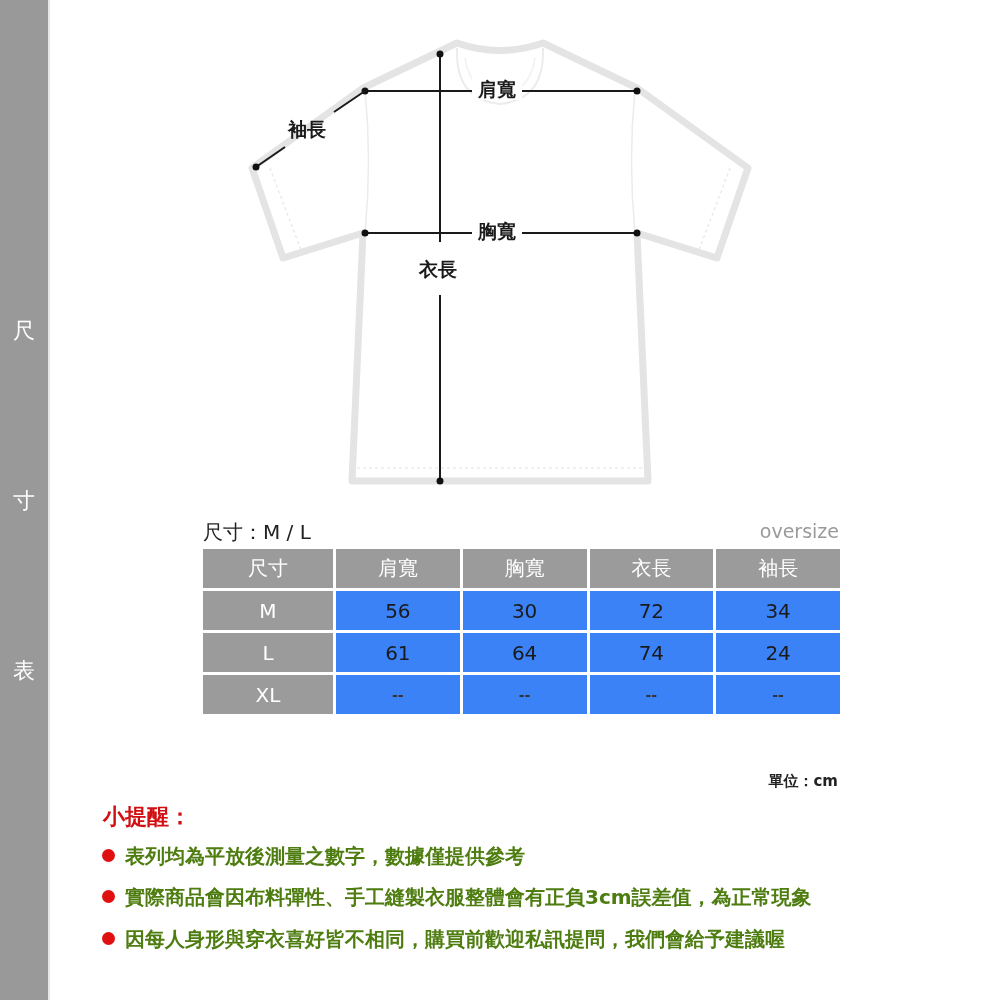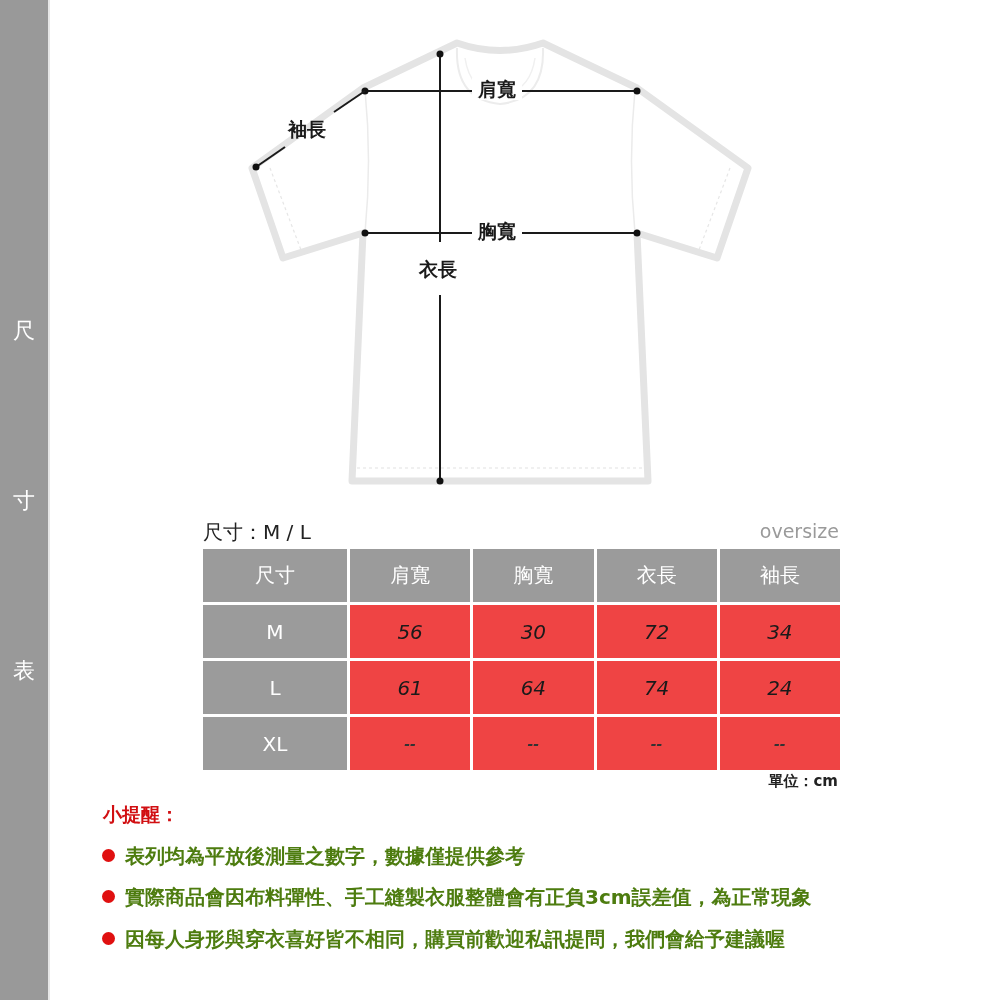--- a/index.html
+++ b/index.html
@@ -6,27 +6,27 @@
   body{width:1000px;height:1000px;position:relative;background:#ffffff;overflow:hidden;
        font-family:"DejaVu Sans","Liberation Sans",sans-serif;}
   .sidebar{position:absolute;left:0;top:0;width:48px;height:1000px;background:#999999;
            border-right:2px solid #e6e6e6;}
   .side-char{position:absolute;left:0;width:48px;text-align:center;color:#ffffff;font-size:22px;}
   .diagram{position:absolute;left:0;top:0;width:1000px;height:520px;}
   .lbl{position:absolute;font-size:19px;font-weight:bold;color:#1a1a1a;background:#fff;padding:0 6px;line-height:22px;}
   .size-title{position:absolute;left:203px;top:519px;font-size:20px;color:#222;text-align:center;}
   .oversize{position:absolute;right:161px;top:520px;font-size:19px;color:#9a9a9a;}
   table.sizes{position:absolute;left:200px;top:546px;border-collapse:separate;border-spacing:3px;width:643px;}
-  table.sizes td, table.sizes th{height:37px;text-align:center;padding:8px;font-weight:normal;font-size:20px;}
+  table.sizes td, table.sizes th{height:37px;text-align:center;padding:1px;font-weight:normal;font-size:20px;}
   table.sizes th{background:#9b9b9b;color:#ffffff;}
   table.sizes td.rowhead{background:#9b9b9b;color:#ffffff;width:128px;}
-  table.sizes td.val{background:#ef4444;color:#1a1a1a;font-style:italic;}
+  table.sizes td.val{background:#3b82f6;color:#1a1a1a;}
   table.sizes td.empty{color:#333;font-size:14px;font-weight:bold;}
   .unit{position:absolute;right:162px;top:752px;font-size:15px;font-weight:bold;color:#222;margin-top:20px;}
-  .tips-title{position:absolute;left:103px;top:802px;font-size:19px;font-weight:bold;color:#d10f12;}
+  .tips-title{position:absolute;left:103px;top:802px;font-size:22px;font-weight:bold;color:#d10f12;}
   .tip{position:absolute;left:102px;font-size:20px;font-weight:bold;color:#4d7c0f;white-space:nowrap;}
   .tip .dot{display:inline-block;width:13px;height:13px;border-radius:50%;background:#e01010;margin-right:10px;vertical-align:middle;position:relative;top:-2px;}
 </style>
 </head>
 <body>
 
 <div class="sidebar">
   <div class="side-char" style="top:316px">尺</div>
   <div class="side-char" style="top:486px">寸</div>
   <div class="side-char" style="top:656px">表</div>

